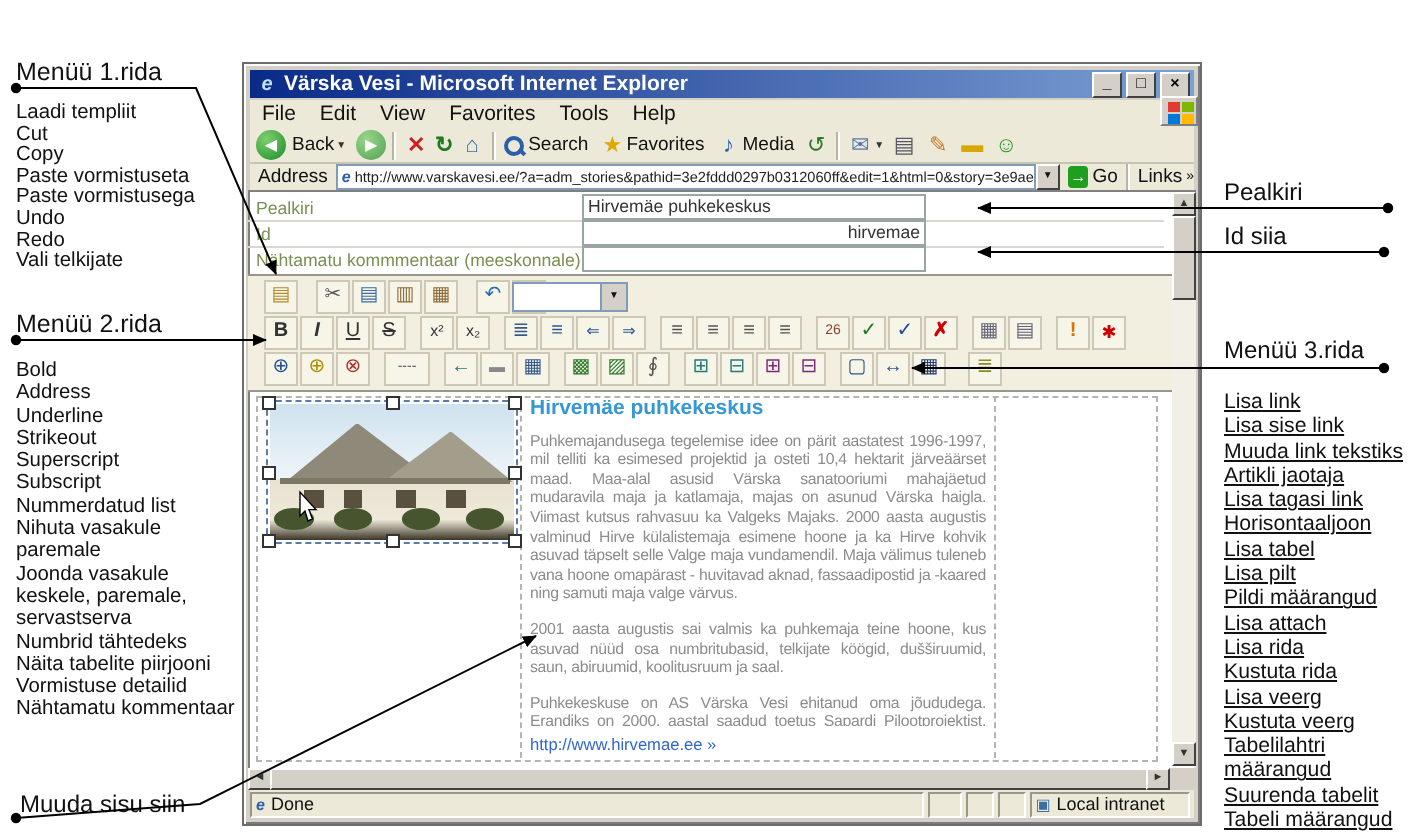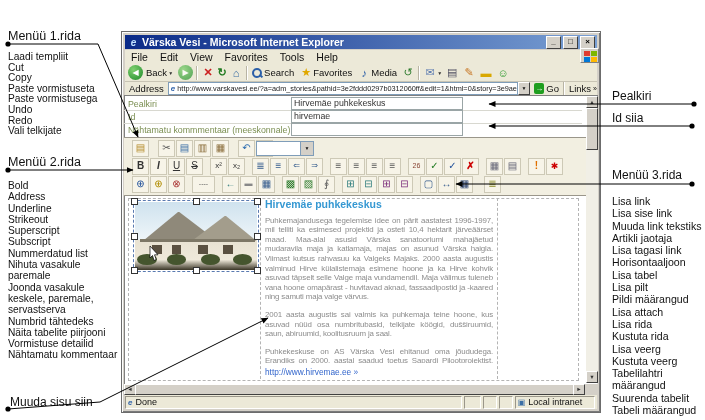--- a/index.html
+++ b/index.html
@@ -132,21 +132,21 @@
       <div>Näita tabelite piirjooni</div>
       <div>Vormistuse detailid</div>
       <div>Nähtamatu kommentaar</div>
     </div>
 
   <div class="abs ann-h" style="left:10px;top:395px;font-size:12px;">Muuda sisu siin</div>
 
   <div class="abs ann-h" style="left:612px;top:89px;font-size:12px;">Pealkiri</div>
   <div class="abs ann-h" style="left:612px;top:111px;font-size:12px;">Id siia</div>
   <div class="abs ann-h" style="left:612px;top:168px;font-size:12px;">Menüü 3.rida</div>
-  <div class="abs ann-list" style="left:612px;top:195px;font-size:10.6px;line-height:12.3px;">
+  <div class="abs ann-list" style="left:612px;top:195px;font-size:10.6px;line-height:12.3px;text-decoration:underline;">
 
   <div>Lisa link</div>
       <div>Lisa sise link</div>
       <div>Muuda link tekstiks</div>
       <div>Artikli jaotaja</div>
       <div>Lisa tagasi link</div>
       <div>Horisontaaljoon</div>
       <div>Lisa tabel</div>
       <div>Lisa pilt</div>
       <div>Pildi määrangud</div>
@@ -229,21 +229,21 @@
       <span>Links</span>
       <span style="font-size:7px;margin-left:2px;">»</span>
     </div>
 
     <div class="abs client">
 
       <div class="abs frow-label" style="left:4px;top:4px;">Pealkiri</div>
       <div class="abs finput" style="left:167px;top:2px;width:166px;height:11px;">Hirvemäe puhkekeskus</div>
       <div class="abs fsep" style="left:0;top:15px;width:458px;"></div>
       <div class="abs frow-label" style="left:4px;top:17px;">Id</div>
-      <div class="abs finput" style="left:167px;top:15px;width:166px;height:11px;">hirvemae</div>
+      <div class="abs finput" style="left:167px;top:15px;width:166px;height:11px;text-align:right;">hirvemae</div>
       <div class="abs fsep" style="left:0;top:28px;width:458px;"></div>
       <div class="abs frow-label" style="left:4px;top:30px;">Nähtamatu kommmentaar (meeskonnale)</div>
       <div class="abs finput" style="left:167px;top:28px;width:166px;height:11px;"></div>
 
       <div class="abs etools">
         <div class="erow" style="top:2px;">
 
         <span class="eicon" style="color: rgb(181, 140, 42);">▤</span>
             <span class="eicon" style="margin-left: 8px; color: rgb(85, 85, 85);">✂</span>
             <span class="eicon" style="color: rgb(58, 110, 165);">▤</span>

